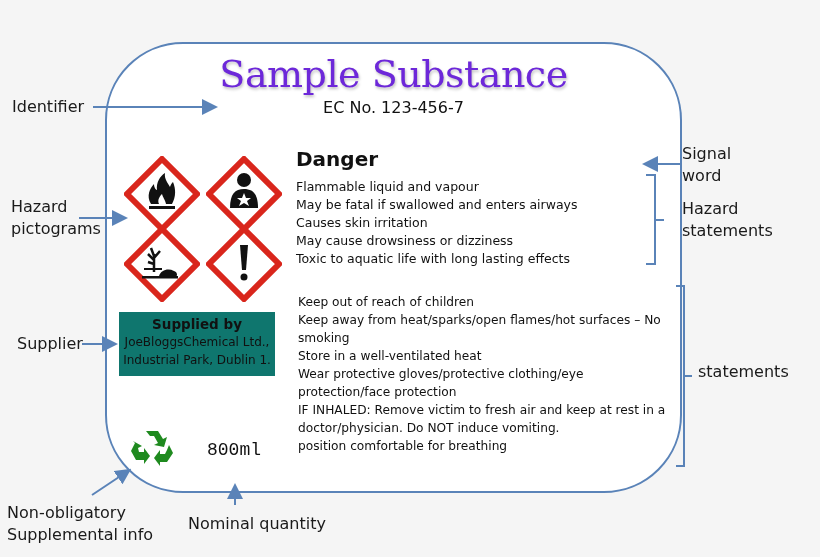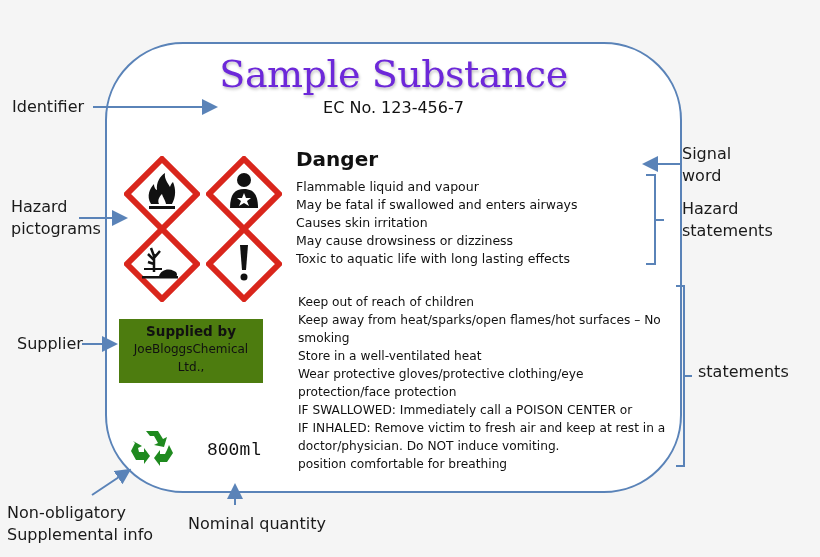--- a/index.html
+++ b/index.html
@@ -35,22 +35,22 @@
     }
     .hazards {
       position: absolute; left: 296px; top: 178px; font-size: 12.5px; line-height: 18px;
     }
     .hazards div, .precautions div { white-space: nowrap; }
     .precautions {
       position: absolute; left: 298px; top: 285px; font-size: 12.2px; line-height: 18px;
       width: 380px; margin-top: 8px;
     }
     .supplier {
-      position: absolute; left: 119px; top: 319px; width: 144px; height: 64px;
-      background: #4d7c0f; text-align: center; font-size: 12px; line-height: 18px;
+      position: absolute; left: 119px; top: 312px; width: 156px; height: 64px;
+      background: #0f766e; text-align: center; font-size: 12px; line-height: 18px;
       box-sizing: border-box; padding-top: 3px;
     }
     .supplier .head { font-weight: bold; font-size: 13.5px; }
     .qty { position: absolute; left: 207px; top: 440px; font-size: 18px; font-family: Liberation Mono, monospace; }
     .picto { position: absolute; }
   </style>
 </head>
 <body>
 
 <div class="label-box"></div>
@@ -92,29 +92,29 @@
   <div>Toxic to aquatic life with long lasting effects</div>
 </div>
 
 <div class="precautions">
   <div>Keep out of reach of children</div>
   <div>Keep away from heat/sparks/open flames/hot surfaces – No</div>
   <div>smoking</div>
   <div>Store in a well-ventilated heat</div>
   <div>Wear protective gloves/protective clothing/eye</div>
   <div>protection/face protection</div>
-  <div>IF SWALLOWED: Immediately call a POISON CENTER or</div>
   <div>IF INHALED: Remove victim to fresh air and keep at rest in a</div>
   <div>doctor/physician. Do NOT induce vomiting.</div>
   <div>position comfortable for breathing</div>
 </div>
 
 <div class="supplier">
   <div class="head">Supplied by</div>
   <div>JoeBloggsChemical Ltd.,</div>
+  <div>Industrial Park, Dublin 1.</div>
 </div>
 
 <svg class="abs" style="left:130px;top:428px" width="44" height="40" viewBox="0 0 44 40">
   <g fill="#1f8a1f">
     <path d="M16 3 L28 3 L33 11 L37 9 L34 19 L24 17 L28 15 L24 8 L20 8 Z"></path>
     <path d="M39 20 L43 28 L37 37 L30 37 L30 41 L24 33 L30 25 L30 29 L35 29 L37 25 Z" transform="translate(0,-3)"></path>
     <path d="M5 16 L1 24 L6 33 L14 33 L14 37 L20 29 L14 21 L14 25 L9 25 L8 21 L12 19 L3 14 Z" transform="translate(0,-1)"></path>
   </g>
 </svg>
 

